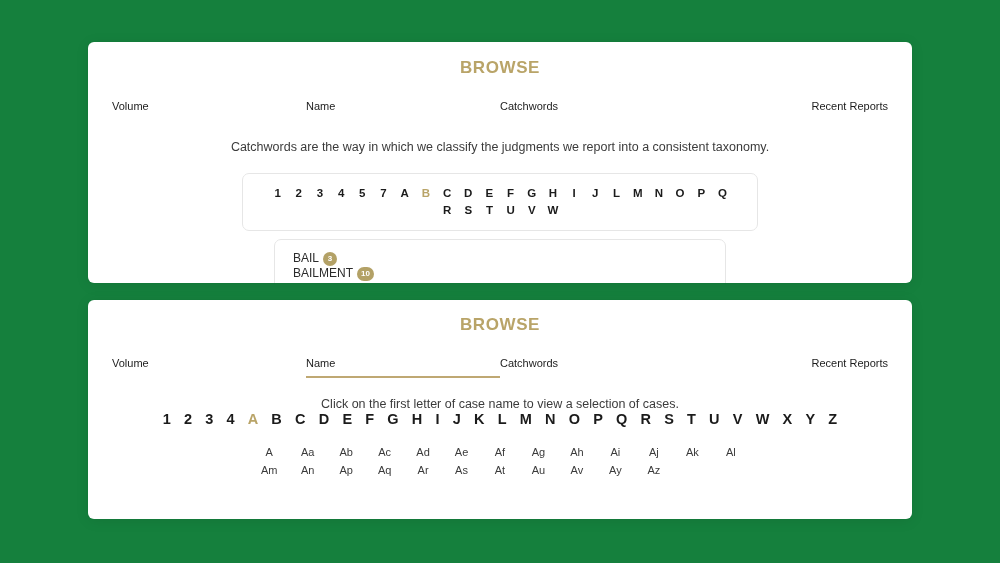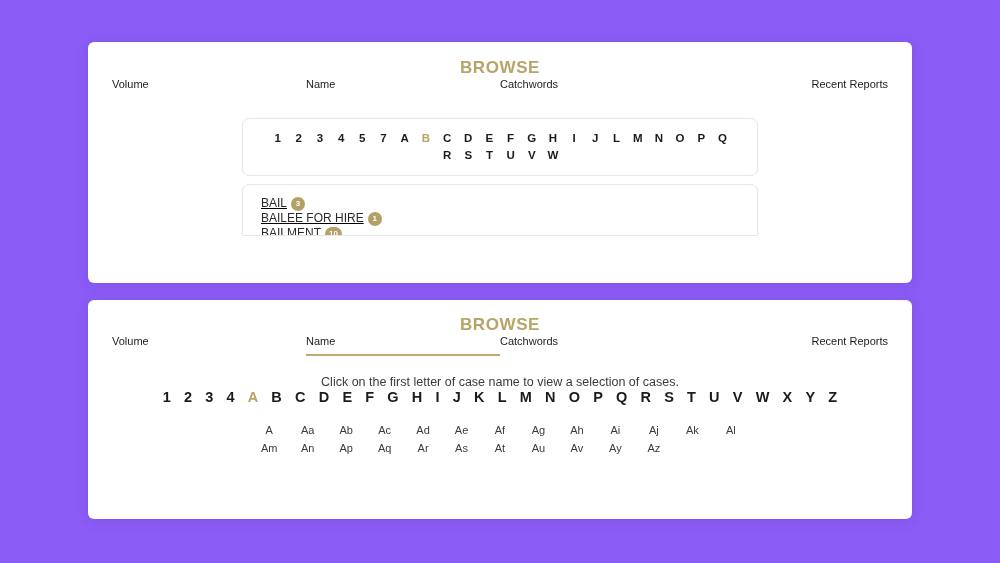--- a/index.html
+++ b/index.html
@@ -11,21 +11,21 @@
     height: 563px;
     background: #fbfbfb;
     font-family: "Liberation Sans", sans-serif;
     overflow: hidden;
   }
 
   .stage {
     position: relative;
     width: 1000px;
     height: 563px;
-    background: #8b5cf6;
+    background: #15803d;
   }
 
   
   .card {
     position: absolute;
     background: #ffffff;
     border-radius: 6px;
     box-shadow: 0 2px 14px rgba(0,0,0,0.085), 0 0 2px rgba(0,0,0,0.04);
     overflow: hidden;
   }
@@ -51,20 +51,21 @@
     letter-spacing: 0.6px;
     margin: 0;
     padding-top: 16px;
   }
   .card-bottom .browse-title { padding-top: 15px; }
 
   
   .tabs {
     position: relative;
     display: flex;
+    margin-top: 22px;
     padding: 0 22px;
   }
   .tab {
     flex: 1;
     font-size: 11px;
     color: #1c1c1c;
     padding-bottom: 9px;
     position: relative;
     white-space: nowrap;
   }
@@ -109,29 +110,28 @@
     font-size: 11.5px;
     font-weight: bold;
     color: #1b1b1b;
     line-height: 15px;
   }
   .letter-grid .ltr.sel { color: #b9a468; }
 
   
   .catch-panel {
     margin: 8px auto 0;
-    width: 516px;
+    width: 452px;
     border: 1px solid #e6e6e6;
     border-top-left-radius: 7px;
     border-top-right-radius: 7px;
     background: #fff;
     padding: 11px 18px 0;
     height: 52px;
     overflow: hidden;
-    text-decoration: underline;
   }
   .catch-row {
     font-size: 12px;
     color: #2b2b2b;
     line-height: 15px;
     white-space: nowrap;
   }
   .badge {
     display: inline-block;
     min-width: 14px;
@@ -195,20 +195,21 @@
         <span>Name</span>
       </div>
       <div class="tab">
         <span>Catchwords</span>
       </div>
       <div class="tab">
         <span>Recent Reports</span>
       </div>
     </div>
 
+    <p class="intro">Catchwords are the way in which we classify the judgments we report into a consistent taxonomy.</p>
 
     <div class="letter-panel">
       <div class="letter-grid" id="catch-letter-grid">
           <span class="ltr">1</span>
           <span class="ltr">2</span>
           <span class="ltr">3</span>
           <span class="ltr">4</span>
           <span class="ltr">5</span>
           <span class="ltr">7</span>
           <span class="ltr">A</span>
@@ -248,21 +249,20 @@
           <span class="ltr">&nbsp;</span>
           <span class="ltr">&nbsp;</span>
           <span class="ltr">&nbsp;</span>
           <span class="ltr">&nbsp;</span>
         </div>
     </div>
 
     <div class="catch-panel">
       <div id="catch-list">
           <div class="catch-row"><span>BAIL</span><span class="badge">3</span></div>
-          <div class="catch-row"><span>BAILEE FOR HIRE</span><span class="badge">1</span></div>
           <div class="catch-row"><span>BAILMENT</span><span class="badge">10</span></div>
         </div>
     </div>
 
   </div>
 
   <div class="card card-bottom">
 
     <h1 class="browse-title">BROWSE</h1>
 

